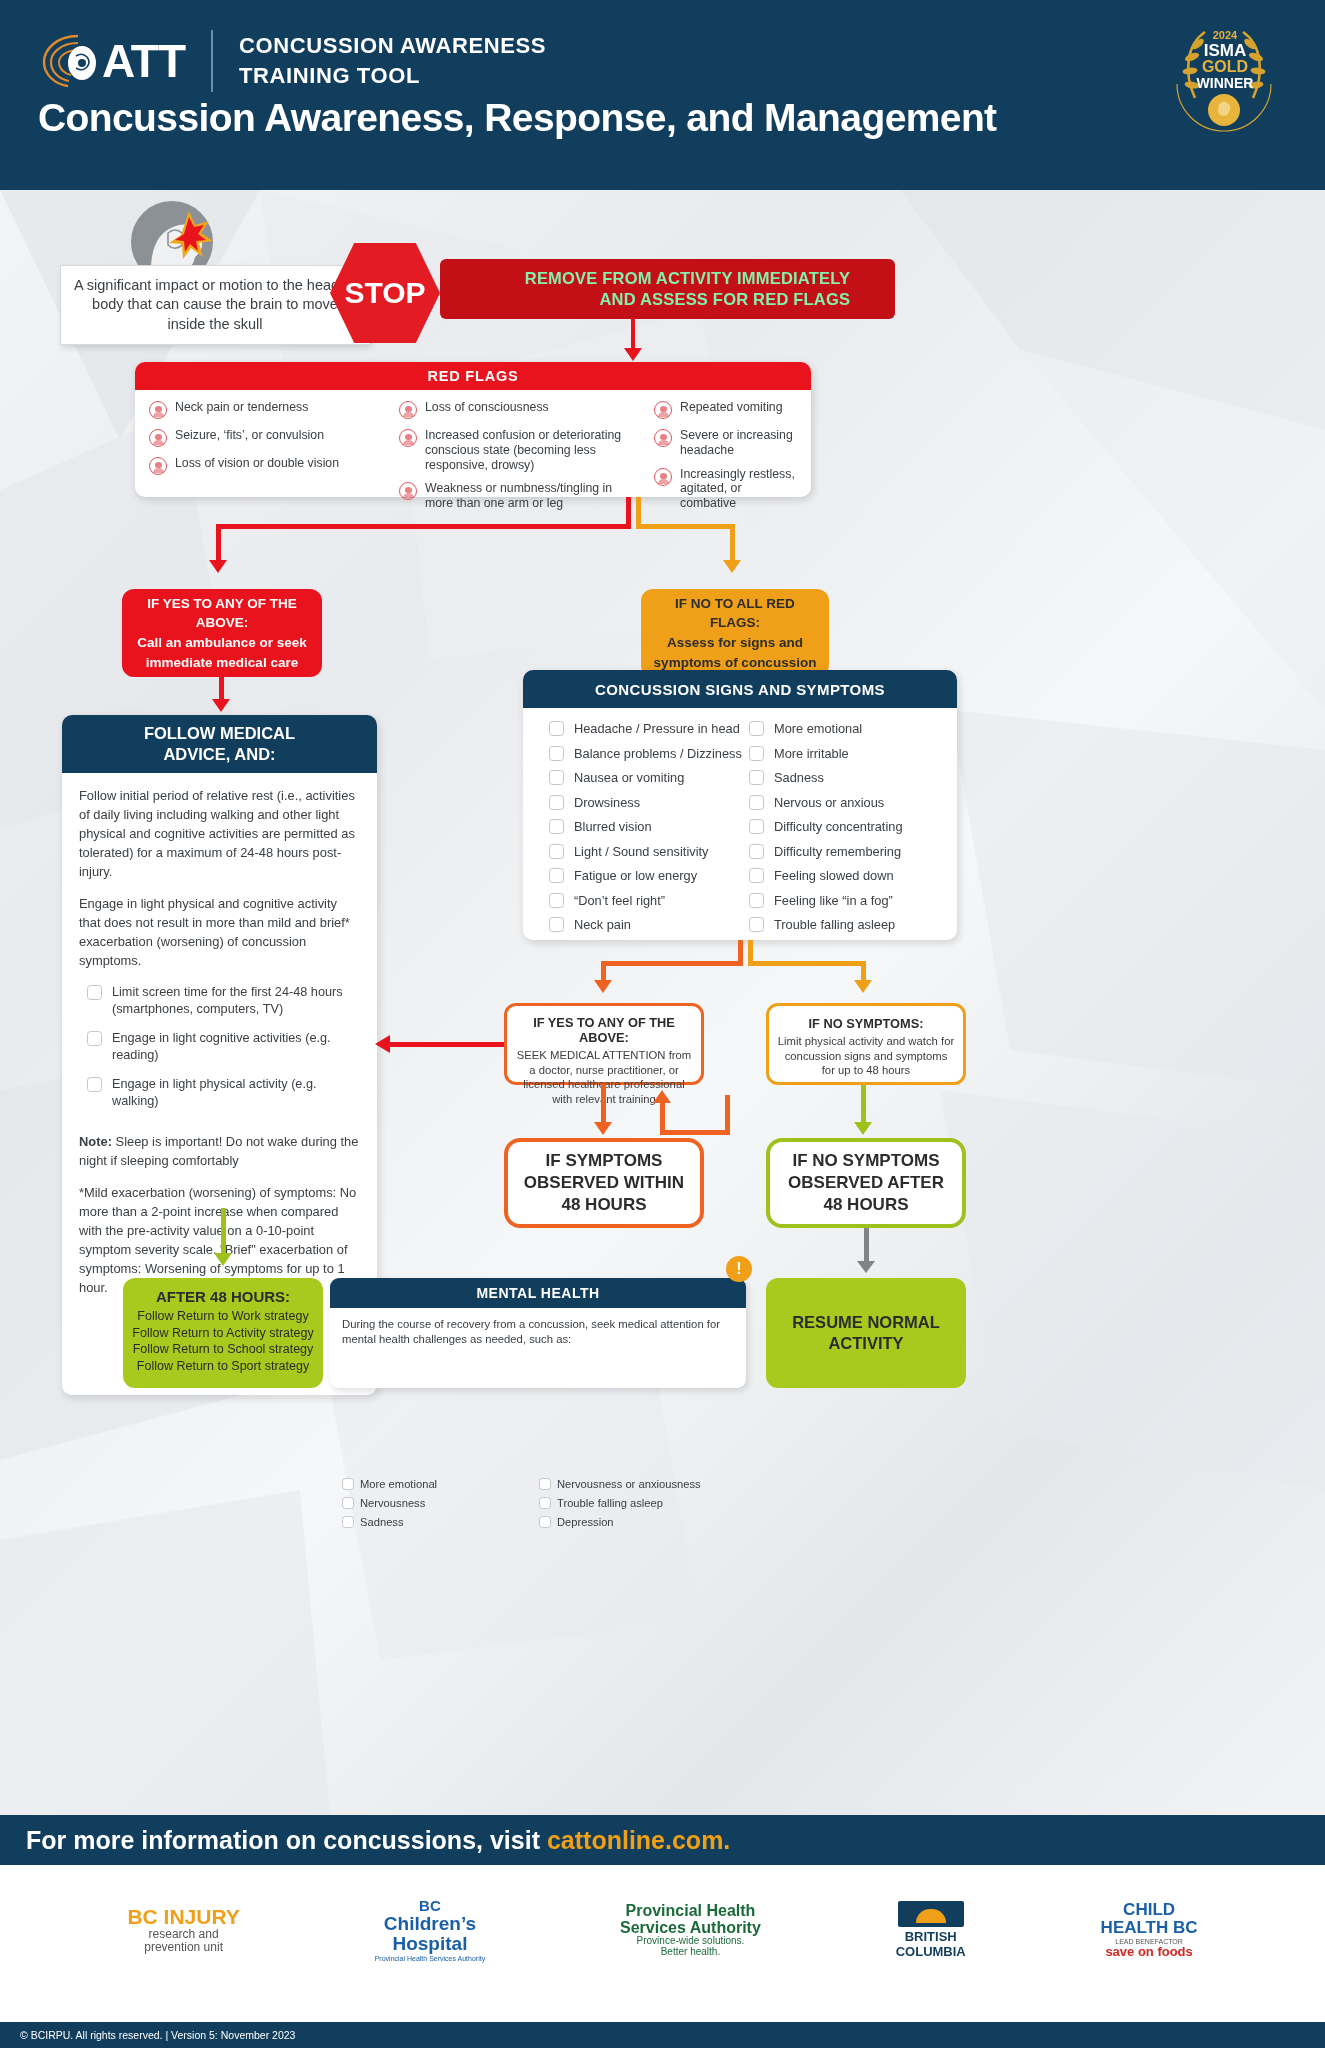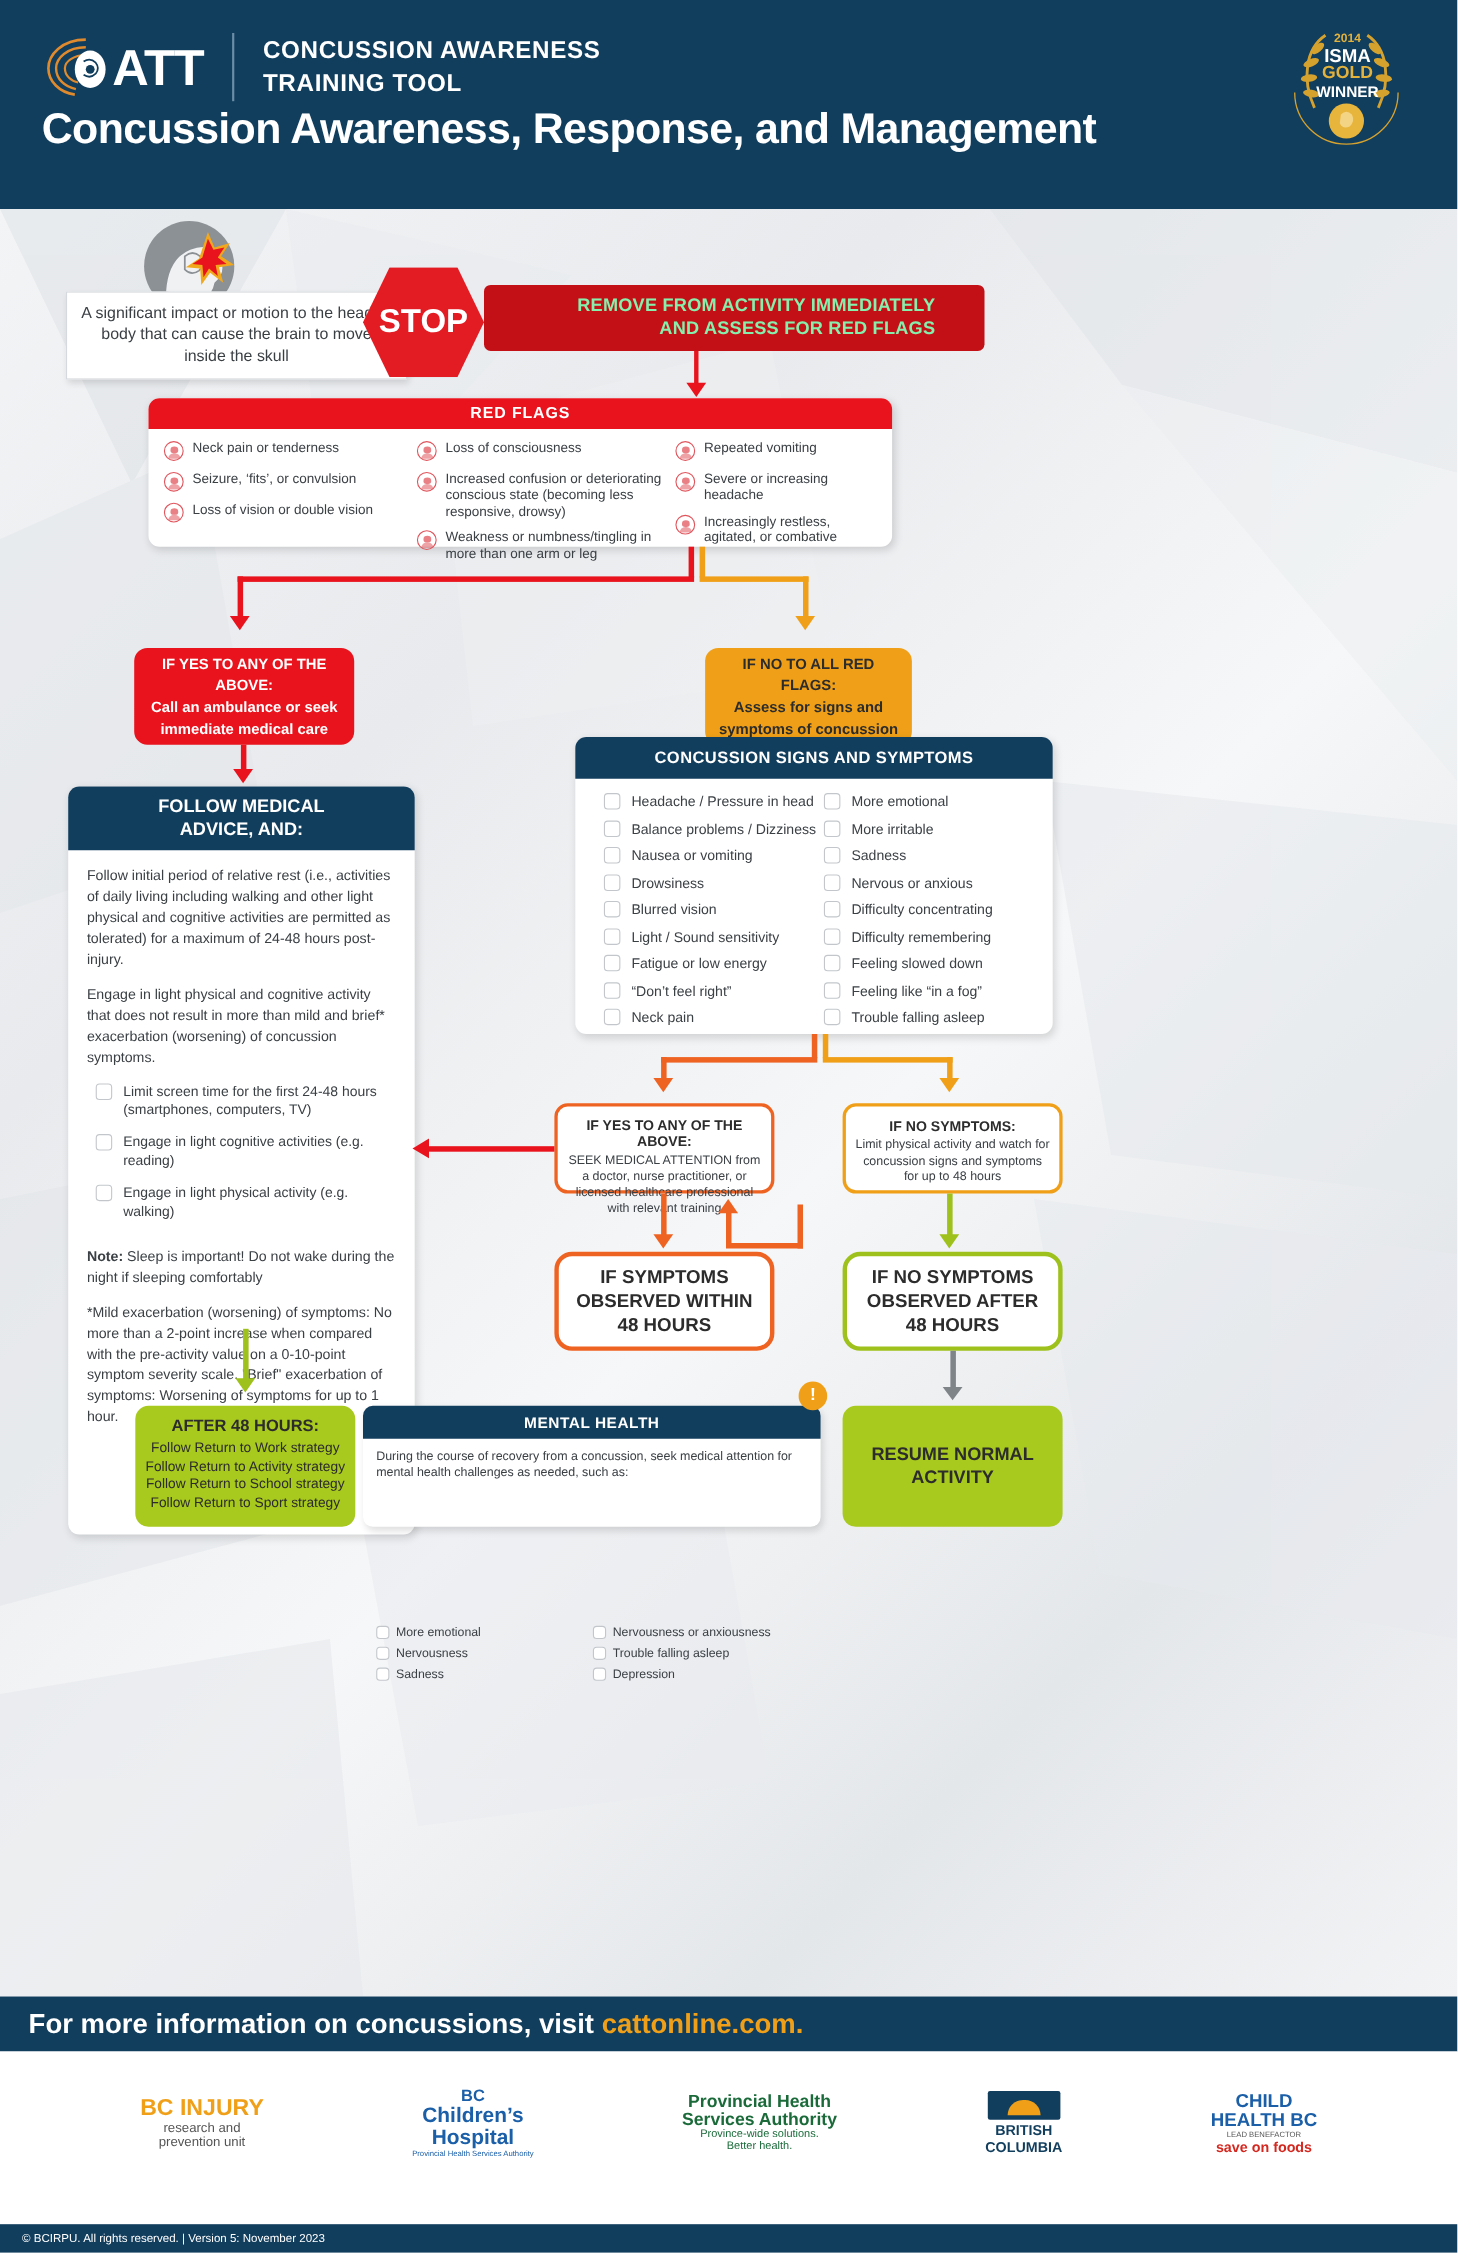--- a/index.html
+++ b/index.html
@@ -73,21 +73,21 @@
 
   .redflags-card {
     left:135px; top:172px; width:676px; height:135px;
     background:#fff; border-radius:10px; box-shadow:2px 3px 8px rgba(0,0,0,.15);
   }
   .redflags-head {
     height:28px; background:#e8131d; border-radius:10px 10px 0 0;
     color:#fff; font-size:14.5px; font-weight:bold; letter-spacing:.8px;
     display:flex; align-items:center; justify-content:center;
   }
-  .rf-cols { display:flex; padding:10px 12px 0 14px; }
+  .rf-cols { display:flex; padding:10px 12px 0 14px;gap:20px; }
   .rf-col { flex:1; }
   .rf-col.c1 { flex:0 0 230px; }
   .rf-col.c2 { flex:0 0 235px; }
   .rf-item { display:flex; align-items:flex-start; margin-bottom:9px; }
   .rf-icon {
     flex:0 0 18px; width:18px; height:18px; border:1.4px solid #e0555c;
     border-radius:50%; margin-right:8px; margin-top:1px; position:relative;
   }
   .rf-icon::after {
     content:""; position:absolute; left:5px; top:4px; width:7px; height:6px;
@@ -266,21 +266,21 @@
         <ellipse cx="97" cy="71" rx="7.5" ry="3.4" transform="rotate(-10 97 71)"></ellipse>
       </g>
       <circle cx="65" cy="96" r="16" fill="#e8b53c"></circle>
       <path d="M60 90 q5 -5 10 0 q3 6 -2 11 q-6 3 -9 -3 z" fill="#f3d484"></path>
       <path d="M18 70 A47 47 0 0 0 112 70" fill="none" stroke="#d6a22e" stroke-width="1.2"></path>
       <text font-size="8.2" fill="#d6a22e" font-family="Liberation Sans, sans-serif" font-weight="bold">
         <textPath href="#x"></textPath>
       </text>
     </svg>
     <div class="award-inner">
-      <div class="yr">2014</div>
+      <div class="yr">2024</div>
       <div class="isma">ISMA</div>
       <div class="gold">GOLD</div>
       <div class="win">WINNER</div>
     </div>
   </div>
 </div>
 
 <div class="canvas">
 
   <svg class="poly" style="left:0;top:0;" width="1325" height="1625">

